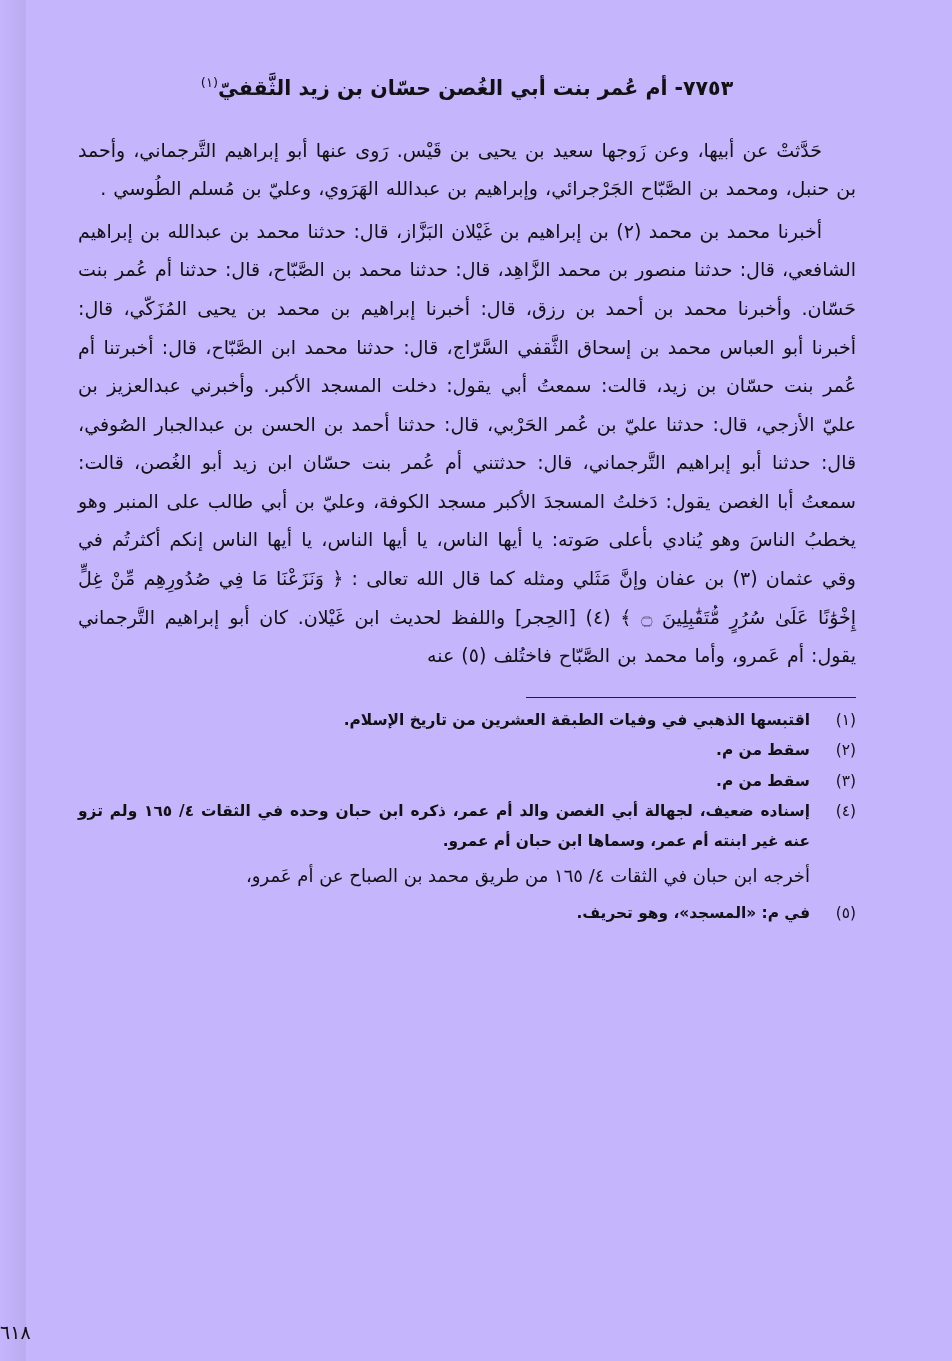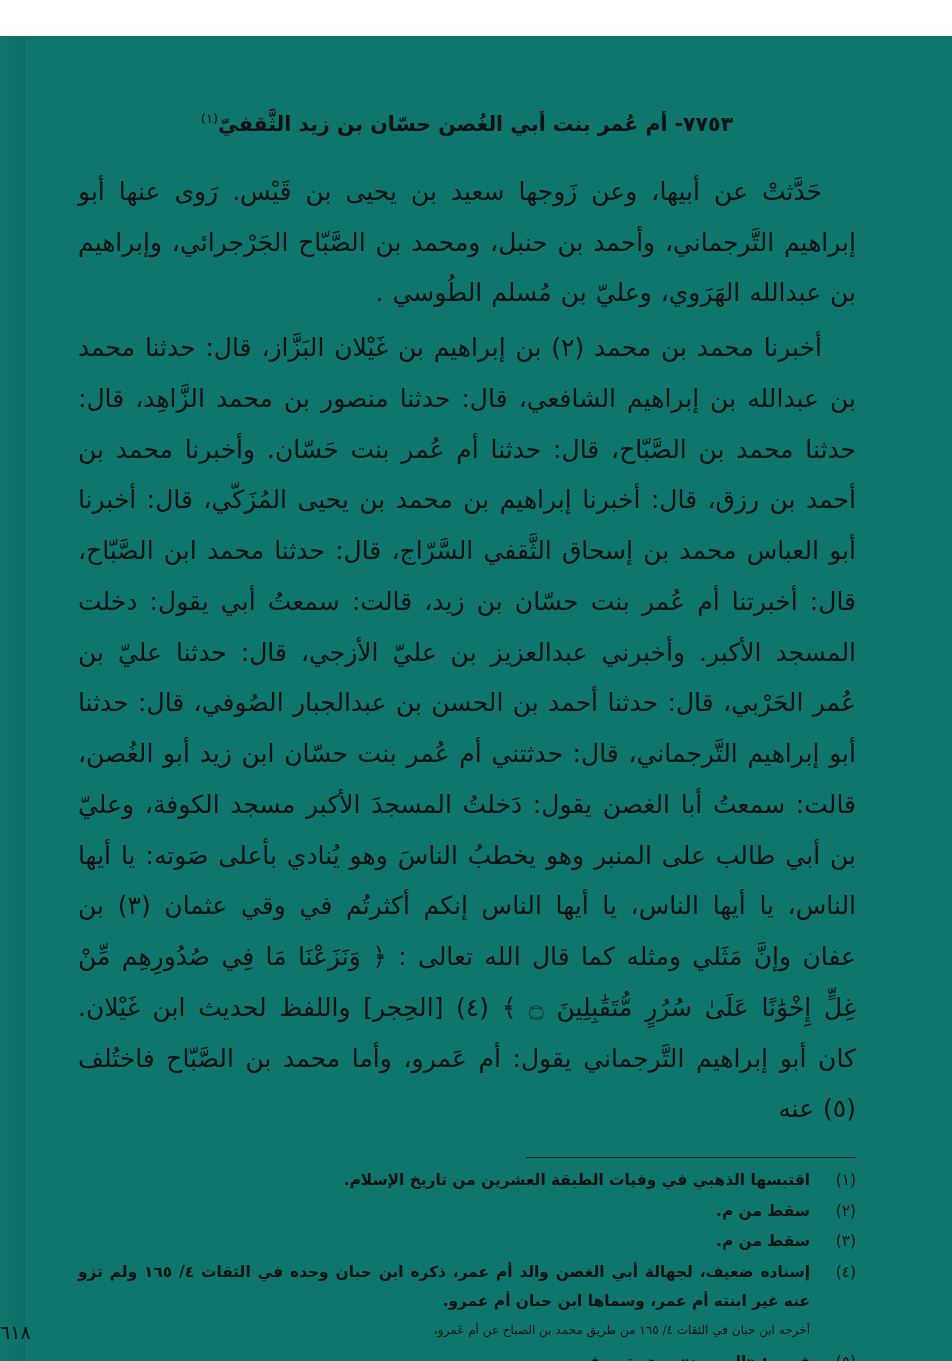--- a/index.html
+++ b/index.html
@@ -11,23 +11,22 @@
     width: 952px;
     height: 1361px;
     font-family: "DejaVu Sans", sans-serif;
     color: #111111;
     position: relative;
     overflow: hidden;
   }
   .page {
     position: absolute;
     inset: 0;
-    background: #0f766e;
+    background: #c4b5fd;
     padding: 0;
-    margin-top: 36px;
   }
   
   .page::before {
     content: "";
     position: absolute;
     left: 0; top: 0; bottom: 0;
     width: 26px;
     background: linear-gradient(to left, rgba(0,0,0,0.05), rgba(0,0,0,0.0));
     pointer-events: none;
   }
@@ -49,21 +48,21 @@
   }
   .heading .sup {
     font-size: 13px;
     vertical-align: super;
     font-weight: 400;
   }
   p.body {
     direction: rtl;
     text-align: justify;
     text-align-last: right;
-    font-size: 25px;
+    font-size: 19px;
     line-height: 2.03;
     margin: 0 0 4px 0;
     text-indent: 34px;
     word-spacing: 1px;
   }
   .sup {
     font-size: 12.5px;
     vertical-align: super;
   }
   .rule {
@@ -93,21 +92,21 @@
     text-align: right;
   }
   .note .txt {
     flex: 1 1 auto;
     text-align: justify;
     text-align-last: right;
     font-weight: bold;
   }
   .note-cont {
     direction: rtl;
-    font-size: 12px;
+    font-size: 18px;
     line-height: 1.92;
     margin: 2px 46px 0 0;
     text-align: justify;
     text-align-last: right;
   }
   .note-cont.tail {
     margin-top: 0;
   }
   .pagenum {
     position: absolute;

